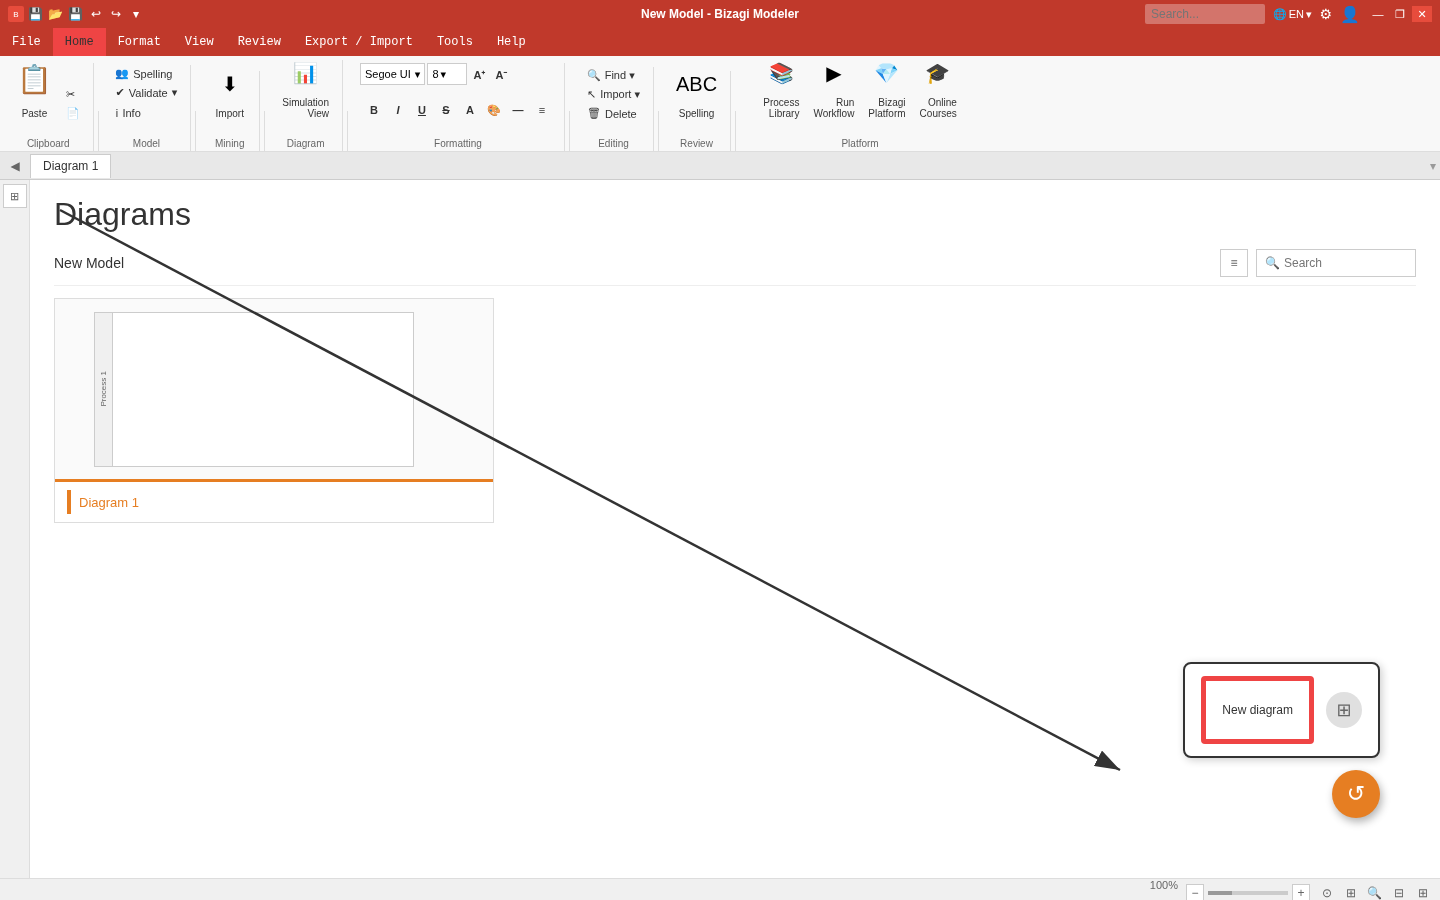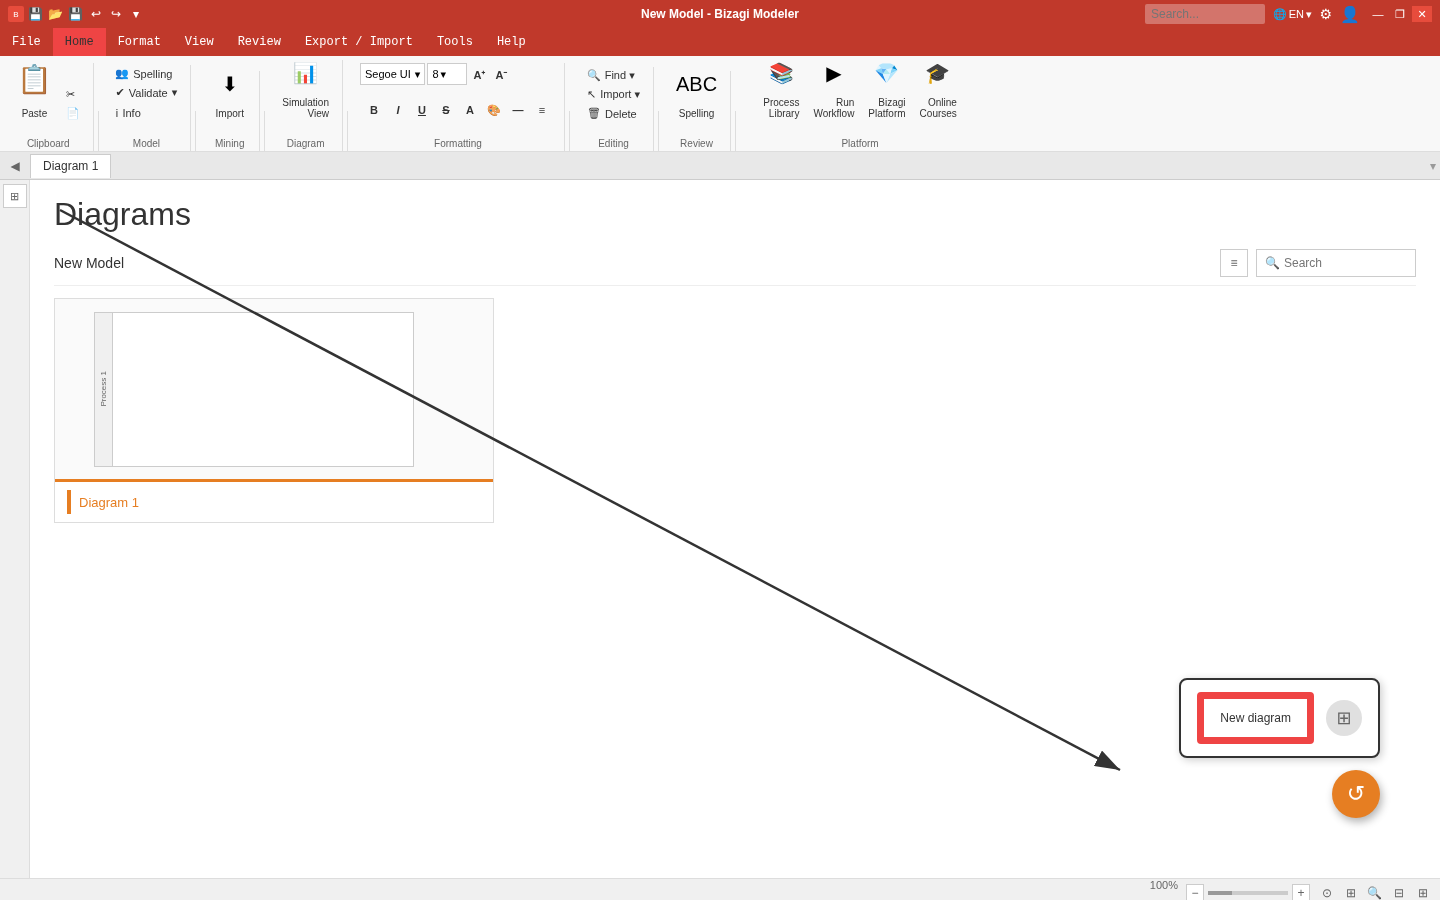--- a/index.html
+++ b/index.html
@@ -349,23 +349,23 @@
       border-radius: 8px;
       padding: 12px 16px;
       display: flex;
       align-items: center;
       gap: 12px;
       box-shadow: 2px 2px 8px rgba(0,0,0,0.2);
     }
 
     .new-diagram-btn {
       background: white;
-      border: 7px solid #ef4444;
+      border: 5px solid #ef4444;
       border-radius: 4px;
-      padding: 12px 16px;
+      padding: 22px 16px;
       font-size: 12px;
       color: #333;
       cursor: pointer;
     }
 
     .new-diagram-icon-btn {
       width: 36px;
       height: 36px;
       border-radius: 50%;
       background: #e0e0e0;

